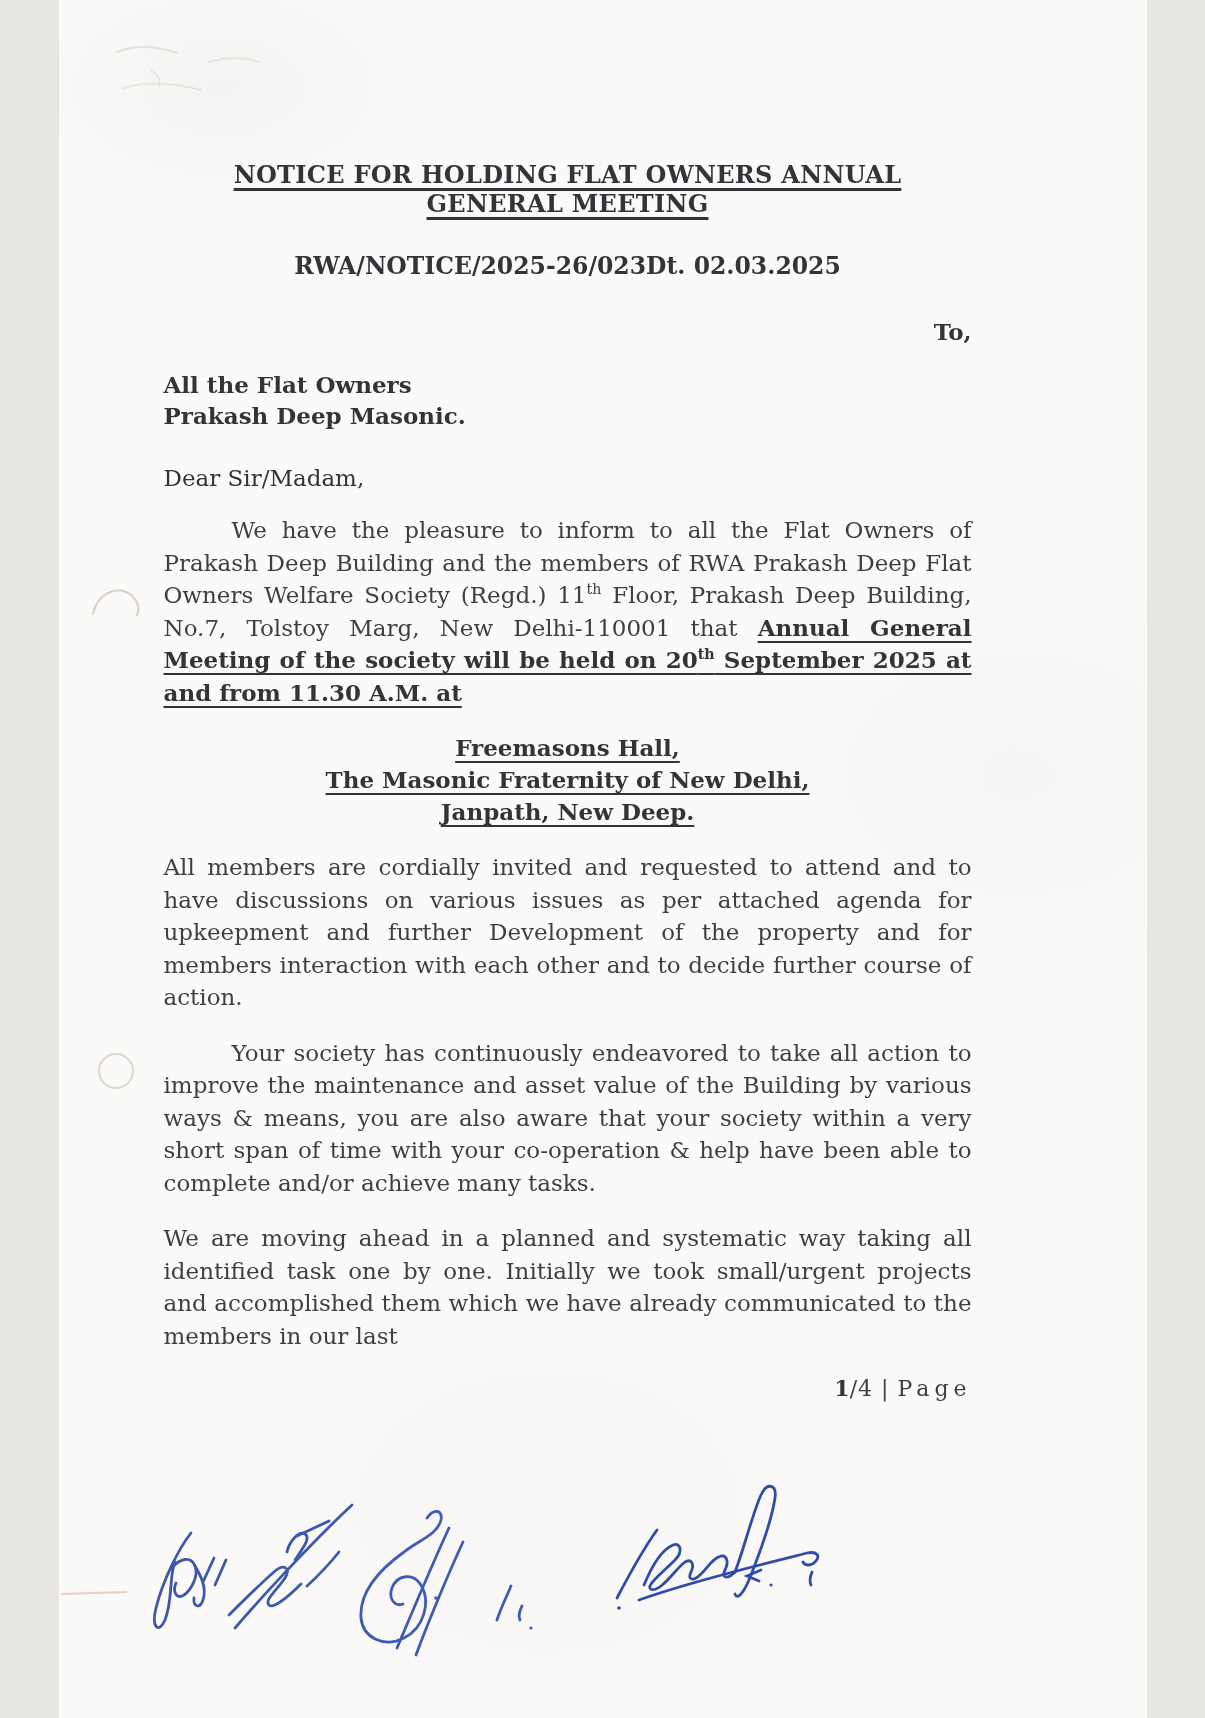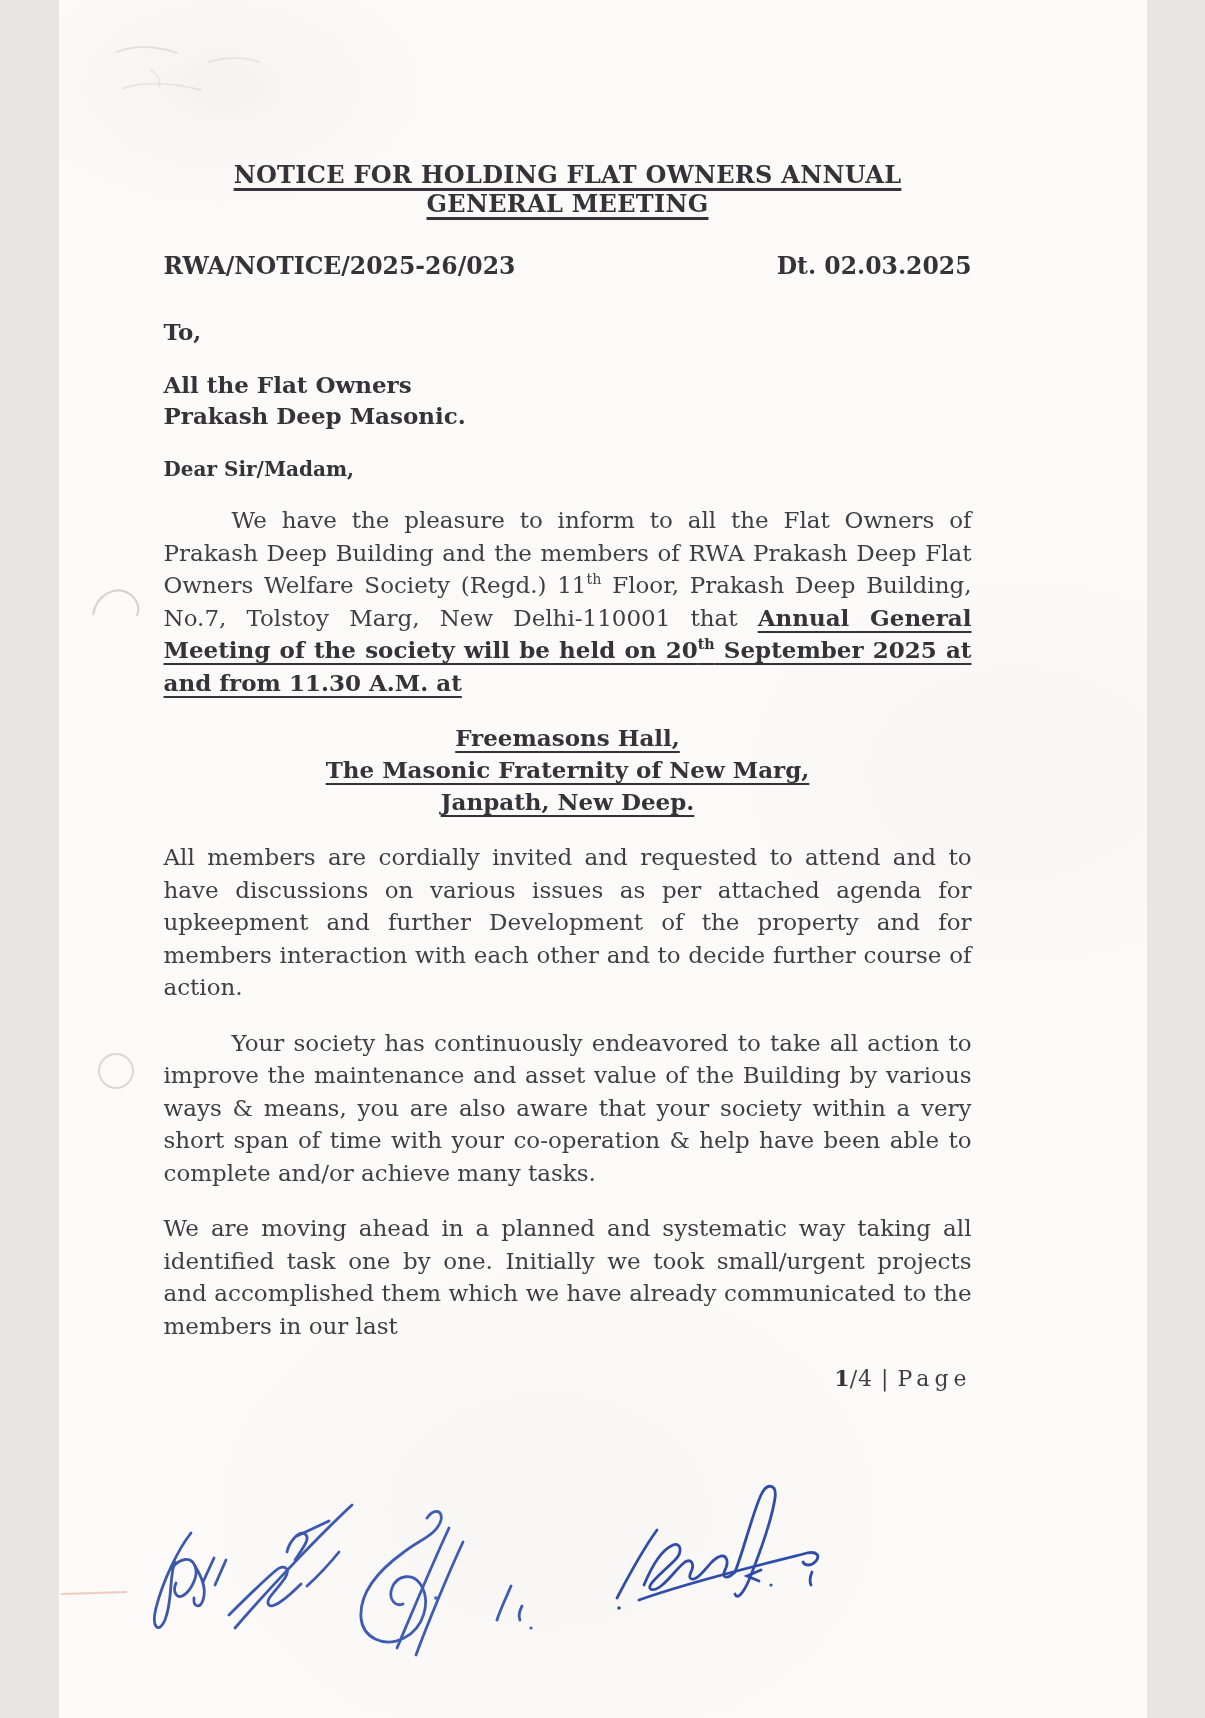--- a/index.html
+++ b/index.html
@@ -18,26 +18,26 @@
     overflow:hidden;
     padding-left:8px;
   }
   .content { position:absolute; left:105px; right:175px; top:160px; }
   .title {
     font-weight:bold; text-align:center; font-size:24px; letter-spacing:0.3px;
     color:#34333a;
     text-decoration:underline; text-decoration-thickness:2.5px; text-underline-offset:5px;
   }
   .ref-row {
-    display:flex; justify-content:space-between;
+    display:flex; justify-content:center;
     margin-top:34px; font-weight:bold; font-size:23.5px; color:#34333a;
   }
-  .to { margin-top:38px; font-weight:bold; font-size:23px; color:#34333a; }
+  .to { margin-top:38px; font-weight:bold; font-size:23px; color:#34333a;text-align:right; }
   .addr { margin-top:24px; font-weight:bold; font-size:23px; line-height:31px; color:#34333a; }
-  .greeting { margin-top:26px; font-weight:bold; font-size:20px; color:#34333a; }
+  .greeting { margin-top:34px; font-weight:normal; font-size:23px; color:#34333a; }
   .para { margin-top:23px; font-size:23px; line-height:32.5px; text-align:justify; }
   .indent { text-indent:68px; }
   .bold-u {
     font-weight:bold; color:#34333a;
     text-decoration:underline; text-decoration-thickness:2px; text-underline-offset:4.5px;
   }
   sup { font-size:0.62em; vertical-align:super; line-height:0; }
   .venue { margin-top:11px; text-align:center; font-size:23px; line-height:31px; }
   .venue-line span {
     font-weight:bold; color:#34333a;
@@ -72,21 +72,21 @@
 
     <div class="greeting">Dear Sir/Madam,</div>
 
     <p class="para indent"><span>We have the pleasure to inform to all the Flat Owners of Prakash Deep Building and the members of RWA Prakash Deep Flat Owners Welfare Society (Regd.) 11</span><sup>th</sup><span> Floor, Prakash Deep Building, No.7, Tolstoy Marg, New Delhi-110001 that </span><span class="bold-u"><span>Annual General Meeting of the society will be held on 20</span><sup>th</sup><span> September 2025 at and from 11.30 A.M. at</span></span></p>
 
     <div class="venue">
       <div class="venue-line">
         <span>Freemasons Hall,</span>
       </div>
       <div class="venue-line">
-        <span>The Masonic Fraternity of New Marg,</span>
+        <span>The Masonic Fraternity of New Delhi,</span>
       </div>
       <div class="venue-line">
         <span>Janpath, New Deep.</span>
       </div>
     </div>
 
     <p class="para">All members are cordially invited and requested to attend and to have discussions on various issues as per attached agenda for upkeepment and further Development of the property and for members interaction with each other and to decide further course of action.</p>
 
     <p class="para indent" style="margin-top:16px">Your society has continuously endeavored to take all action to improve the maintenance and asset value of the Building by various ways &amp; means, you are also aware that your society within a very short span of time with your co-operation &amp; help have been able to complete and/or achieve many tasks.</p>
 

